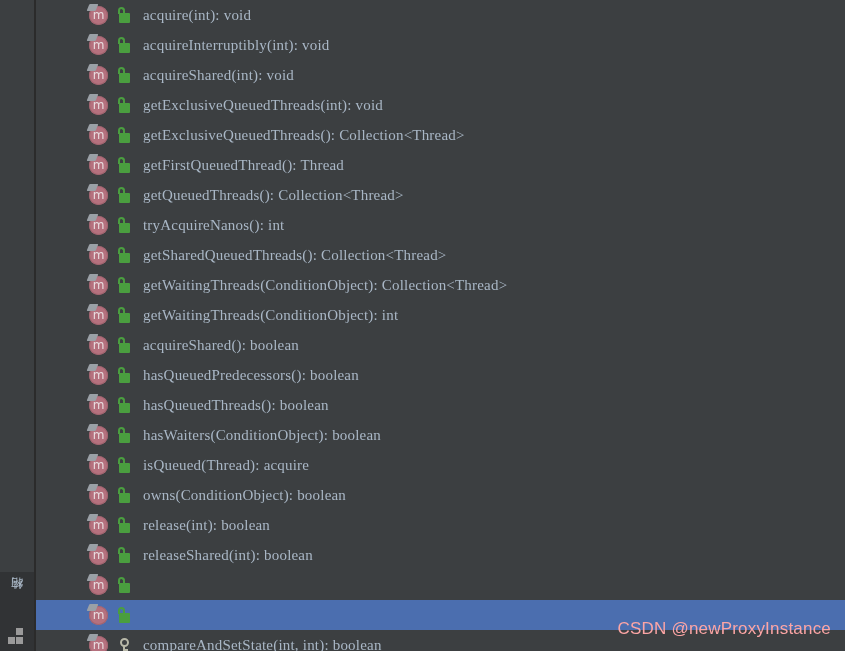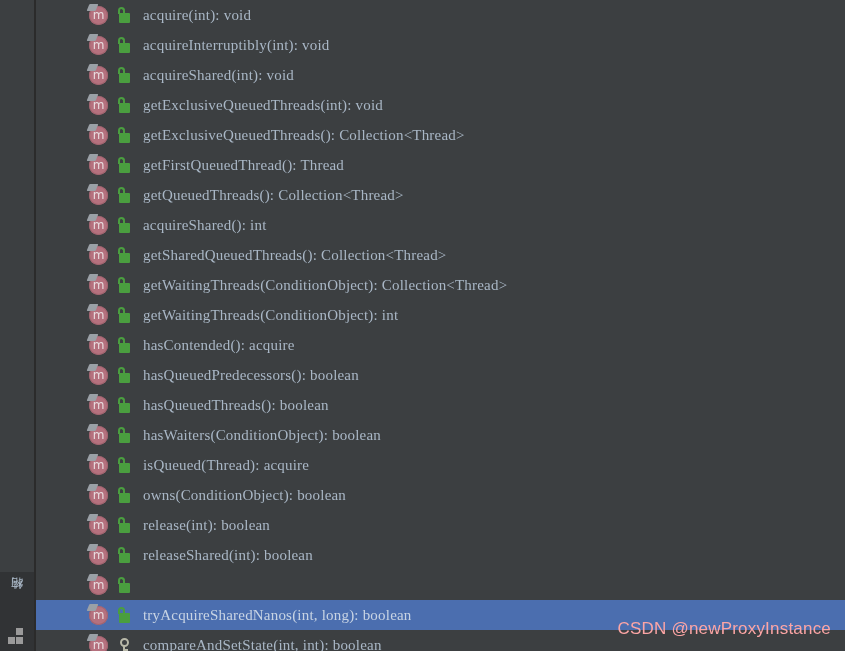--- a/index.html
+++ b/index.html
@@ -297,21 +297,21 @@
     <div class="tree-row">
       <span class="icon-method">
         <span class="disc"></span>
         <span class="bracket"></span>
         <span class="glyph">m</span>
       </span>
       <span class="icon-vis">
         <span class="shackle"></span>
         <span class="body"></span>
       </span>
-      <span class="row-label">acquireShared(): int</span>
+      <span class="row-label">tryAcquireNanos(): int</span>
     </div>
     <div class="tree-row">
       <span class="icon-method">
         <span class="disc"></span>
         <span class="bracket"></span>
         <span class="glyph">m</span>
       </span>
       <span class="icon-vis">
         <span class="shackle"></span>
         <span class="body"></span>
@@ -345,21 +345,21 @@
     <div class="tree-row">
       <span class="icon-method">
         <span class="disc"></span>
         <span class="bracket"></span>
         <span class="glyph">m</span>
       </span>
       <span class="icon-vis">
         <span class="shackle"></span>
         <span class="body"></span>
       </span>
-      <span class="row-label">hasContended(): acquire</span>
+      <span class="row-label">acquireShared(): boolean</span>
     </div>
     <div class="tree-row">
       <span class="icon-method">
         <span class="disc"></span>
         <span class="bracket"></span>
         <span class="glyph">m</span>
       </span>
       <span class="icon-vis">
         <span class="shackle"></span>
         <span class="body"></span>
@@ -452,21 +452,20 @@
     <div class="tree-row selected">
       <span class="icon-method">
         <span class="disc"></span>
         <span class="bracket"></span>
         <span class="glyph">m</span>
       </span>
       <span class="icon-vis">
         <span class="shackle"></span>
         <span class="body"></span>
       </span>
-      <span class="row-label">tryAcquireSharedNanos(int, long): boolean</span>
     </div>
     <div class="tree-row">
       <span class="icon-method">
         <span class="disc"></span>
         <span class="bracket"></span>
         <span class="glyph">m</span>
       </span>
       <span class="icon-vis key">
         <span class="key-ring"></span>
         <span class="key-stem"></span>

